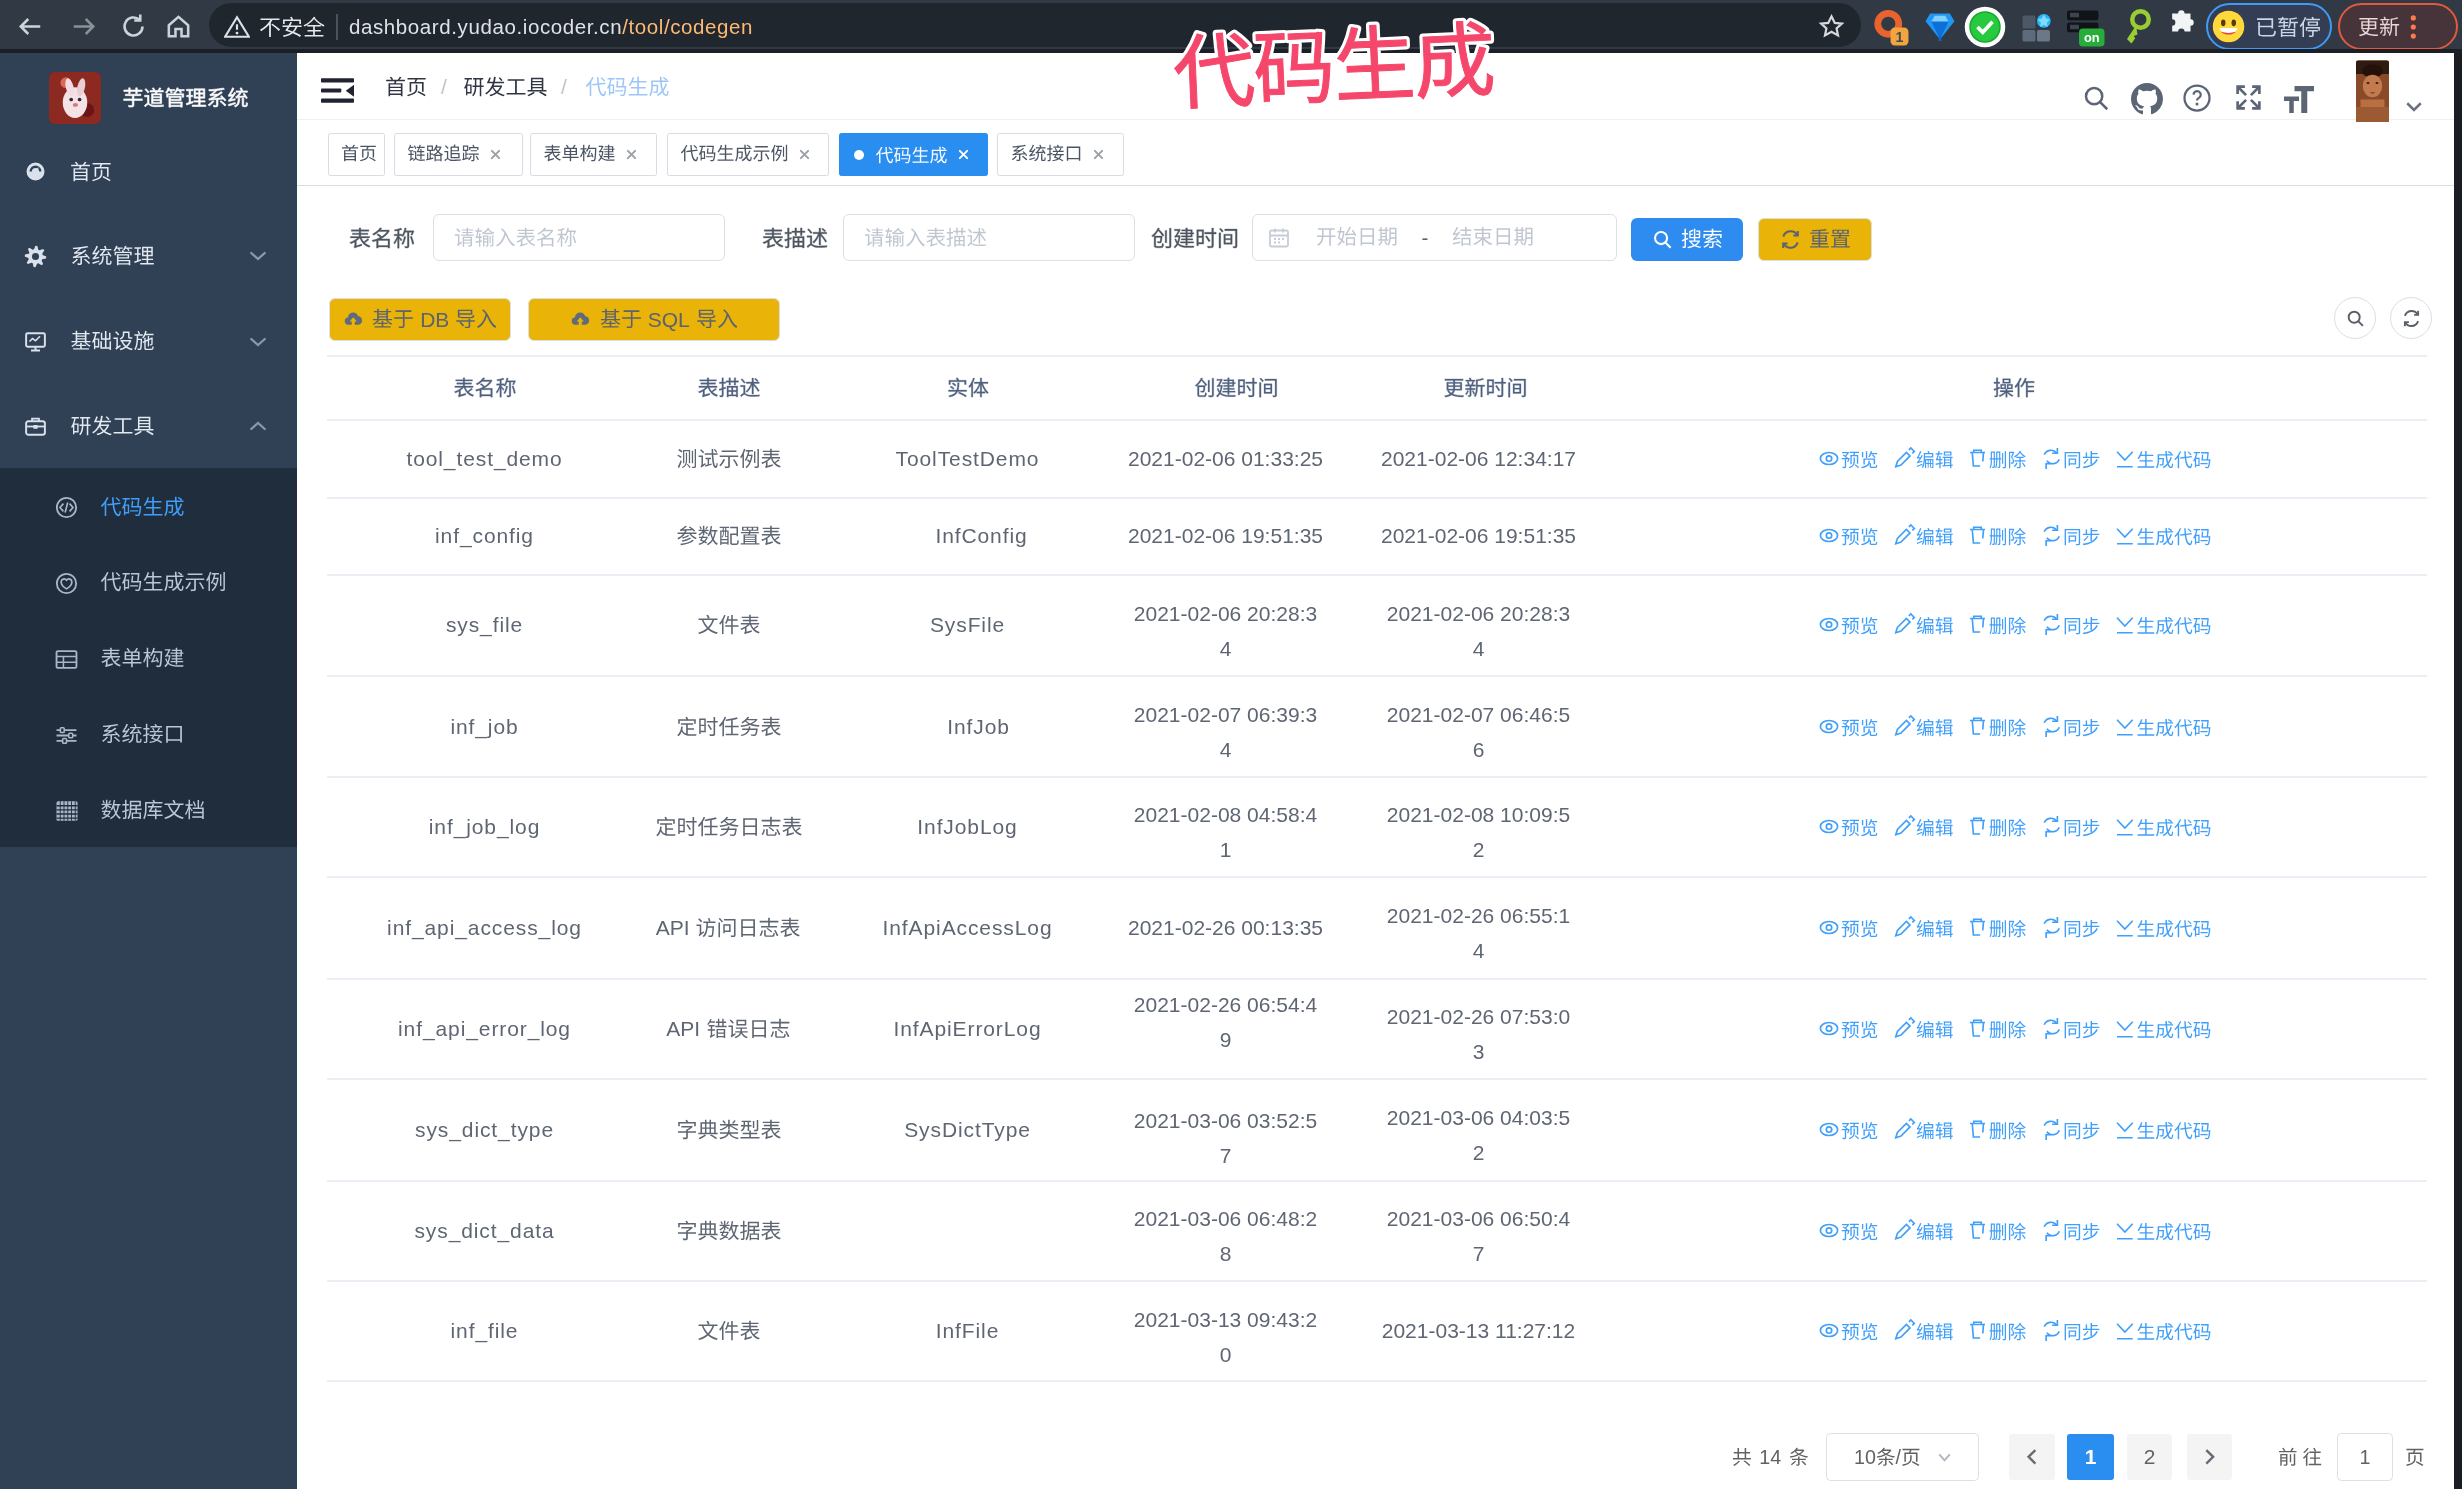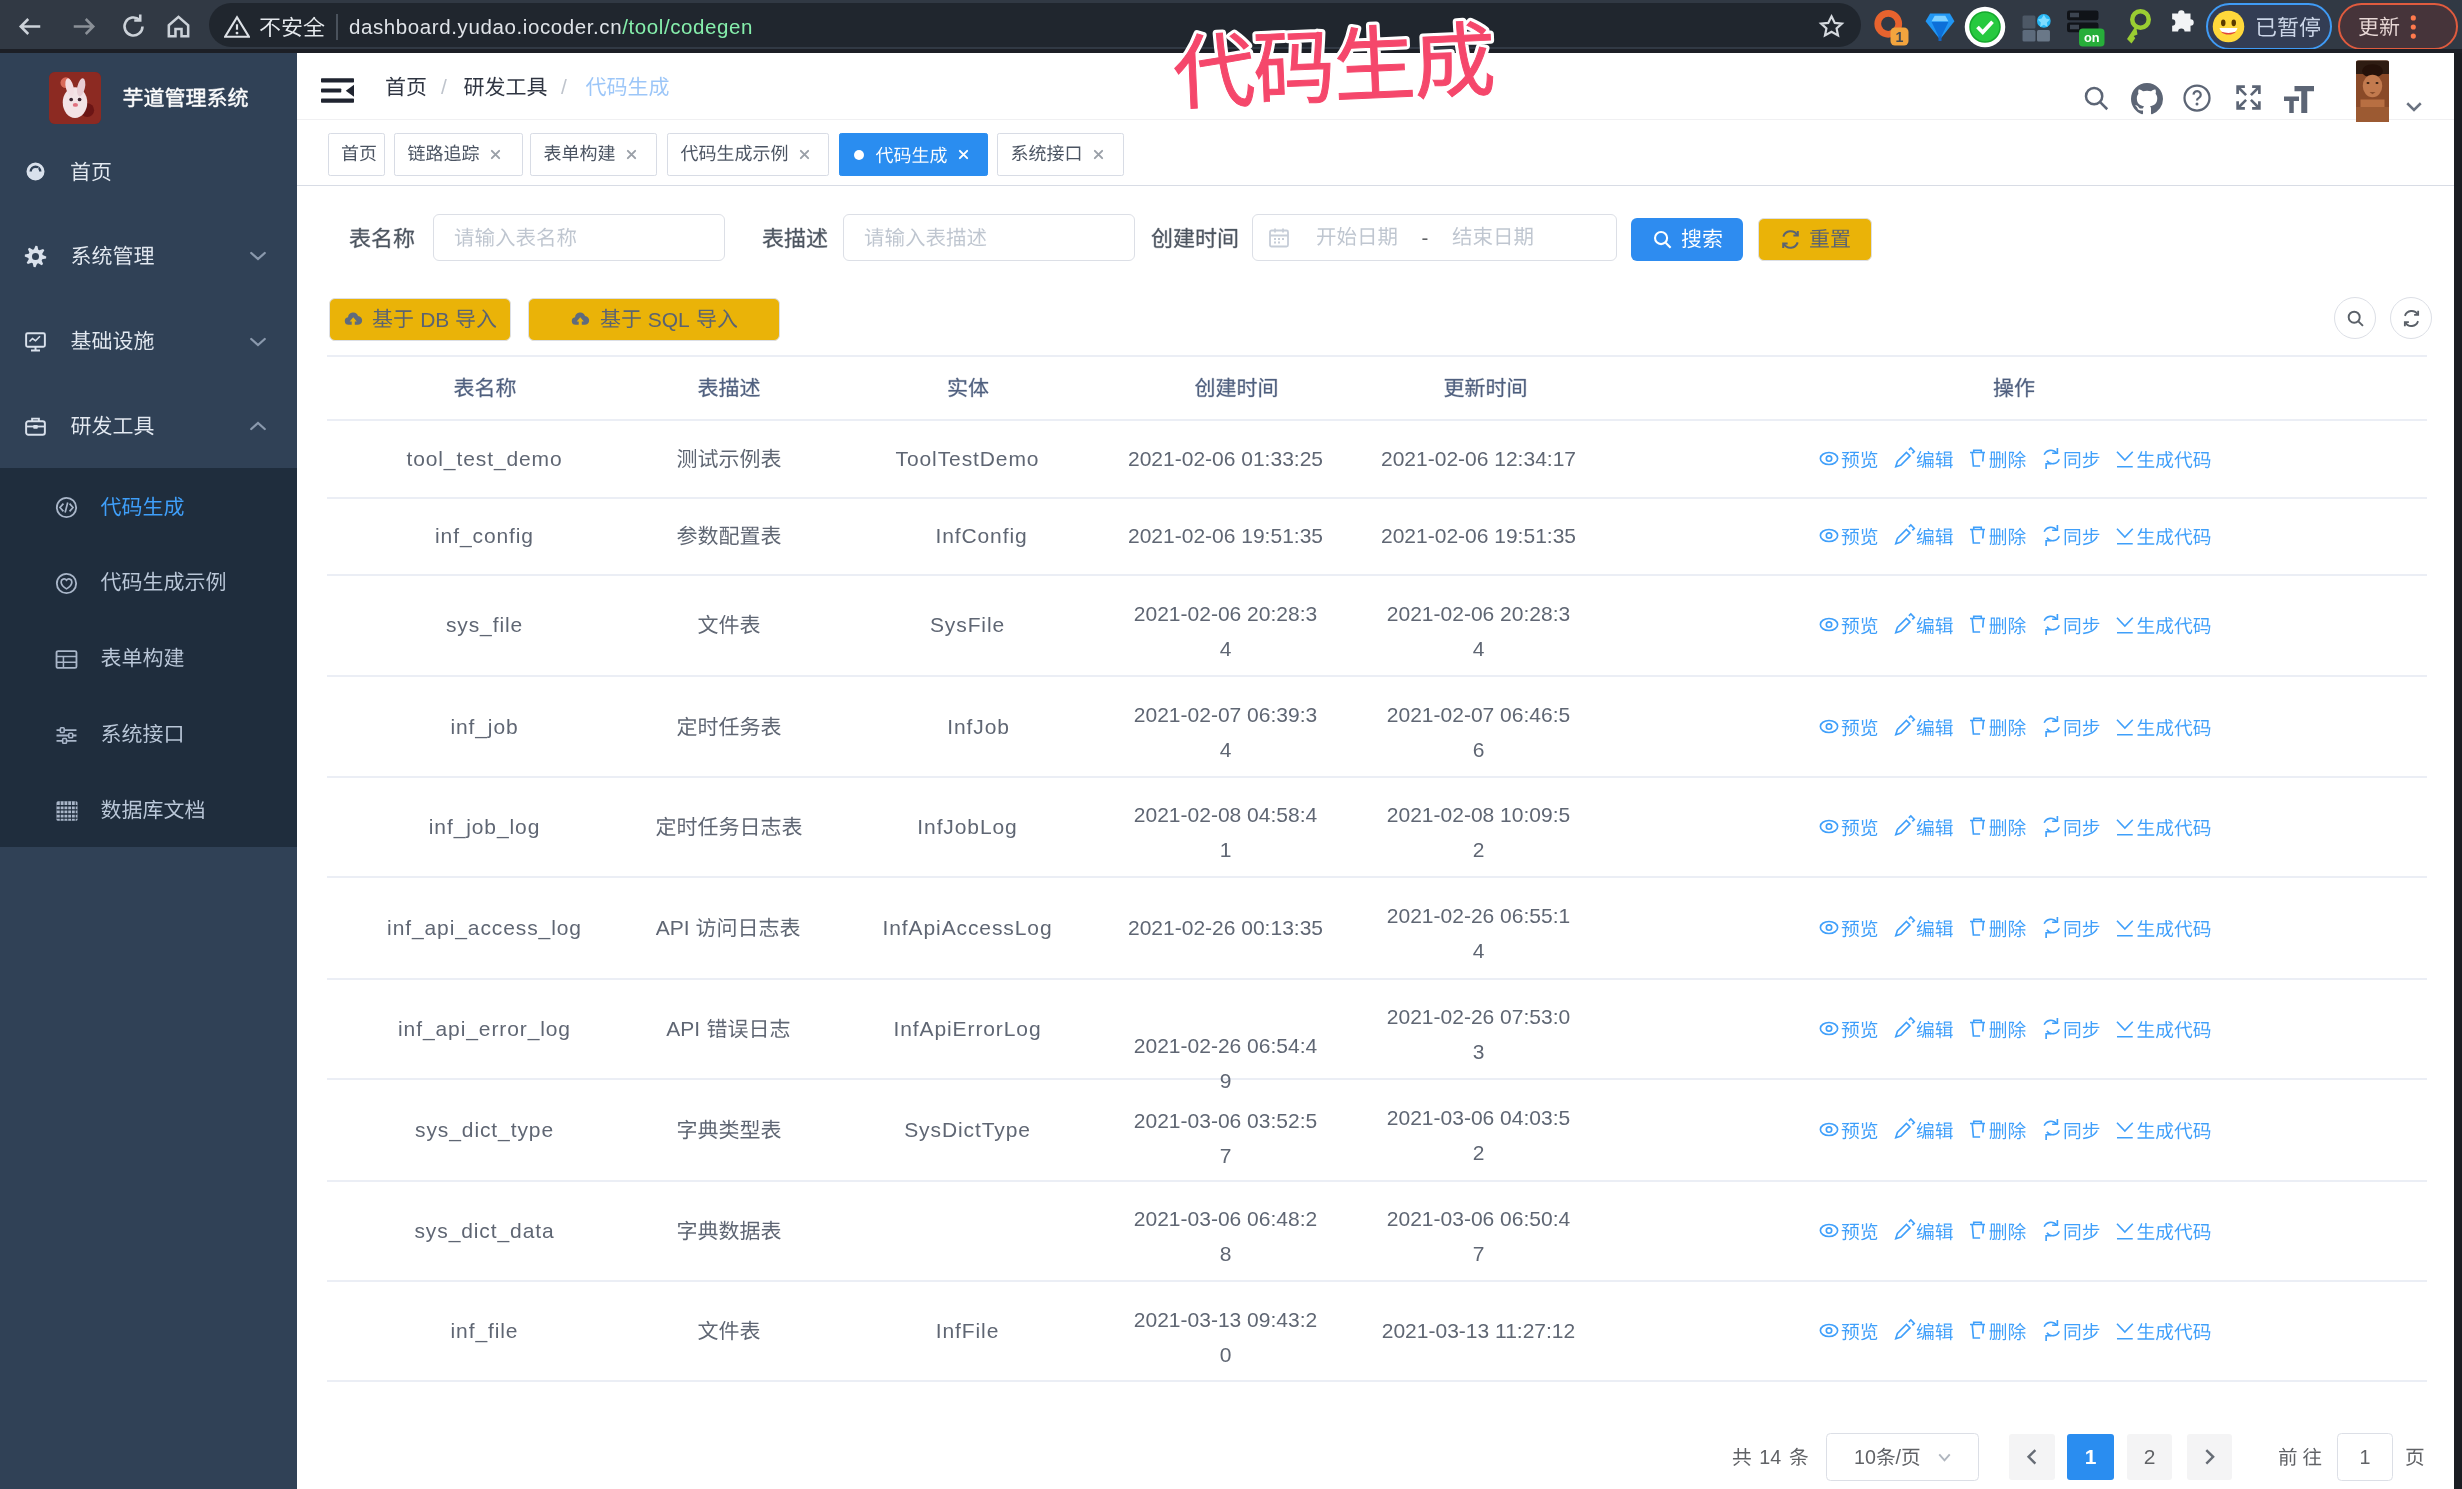--- a/index.html
+++ b/index.html
@@ -190,21 +190,21 @@
     <div class="cico" style="left:259px;color:#e5e9ed">
       <svg class="zh" width="66" height="22" viewBox="0 -880 3000 1000">
         <g fill="currentColor">
           <use href="#g4E0D" x="0"></use>
           <use href="#g5B89" x="1000"></use>
           <use href="#g5168" x="2000"></use>
         </g>
       </svg>
     </div>
     <div class="abs" style="left:336px;top:13.6px;width:1.5px;height:26px;background:#4a525c"></div>
-    <div class="cico" style="left:349px;color:#dfe3e8;font-size:20.5px;letter-spacing:0.6px">dashboard.yudao.iocoder.cn<span style="color:#86efac">/tool/codegen</span></div>
+    <div class="cico" style="left:349px;color:#dfe3e8;font-size:20.5px;letter-spacing:0.6px">dashboard.yudao.iocoder.cn<span style="color:#fdba74">/tool/codegen</span></div>
     <svg class="abs" style="left:1817px;top:12px" width="29" height="29" viewBox="0 0 24 24">
 <path d="M12 3.6 14.7 9l5.9.6-4.4 4 1.2 5.8L12 16.4 6.6 19.4 7.8 13.6l-4.4-4L9.3 9z" fill="none" stroke="#d6dadf" stroke-width="1.8"></path>
     </svg>
     <svg class="abs" style="left:1871px;top:7.6px" width="39" height="39" viewBox="0 0 52 52">
 <circle cx="23" cy="21" r="14" fill="none" stroke="#e8632e" stroke-width="9"></circle>
 <rect x="26" y="26" width="24" height="24" rx="6" fill="#f2a43e"></rect>
       <text x="38" y="45" font-size="19" fill="#424a52" text-anchor="middle" font-family="Liberation Sans" font-weight="bold">1</text>
     </svg>
     <svg class="abs" style="left:1924px;top:9px" width="32" height="35" viewBox="0 0 42 46">
 <path d="M8 6h26l6 10-19 24L2 16z" fill="#2196f3"></path>
@@ -989,21 +989,21 @@
           <g fill="currentColor">
             <use href="#g9519" x="0"></use>
             <use href="#g8BEF" x="1000"></use>
             <use href="#g65E5" x="2000"></use>
             <use href="#g5FD7" x="3000"></use>
           </g>
         </svg>
       </div>
     </div>
     <div class="tcell" style="left:518px;top:791px;width:305px;height:100px;letter-spacing:0.9px">InfApiErrorLog</div>
-    <div class="tcell" style="left:806px;top:832px;width:245px;height:76px;padding-top:12px;">
+    <div class="tcell" style="left:806px;top:791px;width:245px;height:76px;padding-top:12px;">
       <div>2021-02-26 06:54:4</div>
       <div>9</div>
     </div>
     <div class="tcell" style="left:1061px;top:791px;width:241px;height:100px;padding-top:12px;">
       <div>2021-02-26 07:53:0</div>
       <div>3</div>
     </div>
     <div class="tcell" style="left:1309px;top:791px;width:821px;height:100px">
       <svg width="399" height="33" viewBox="0 0 526 44">
         <use href="#oprow"></use>

